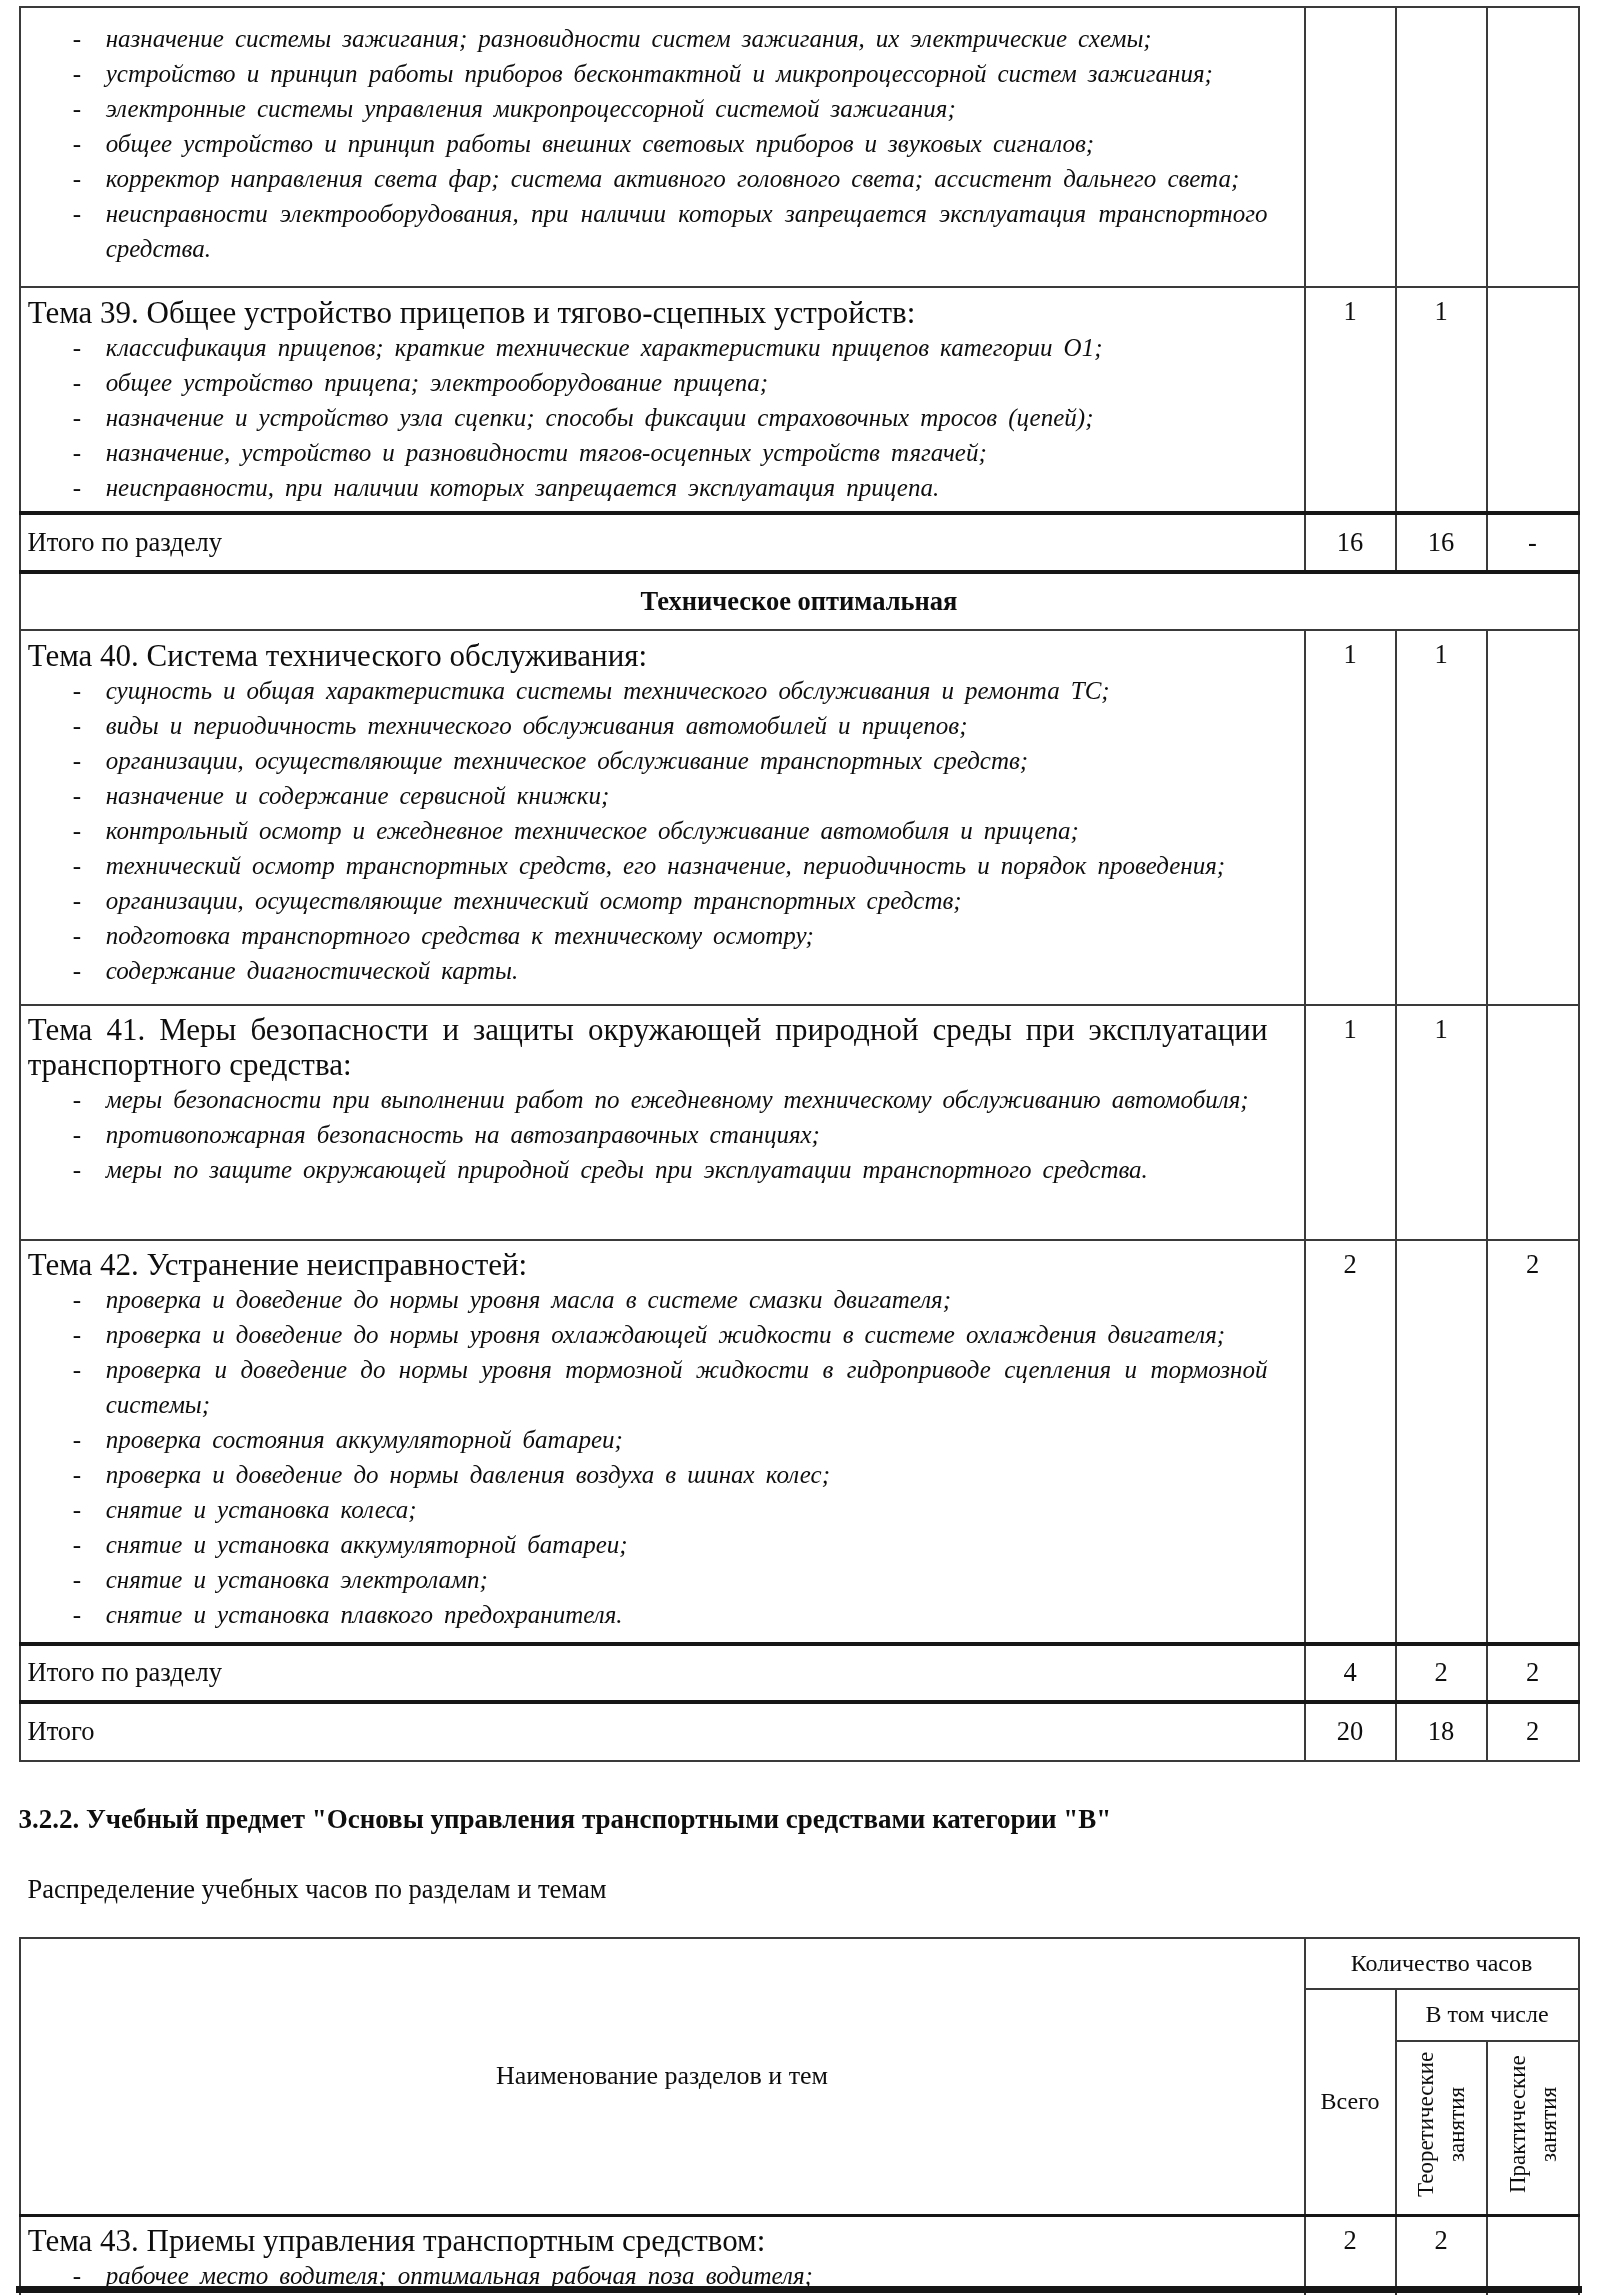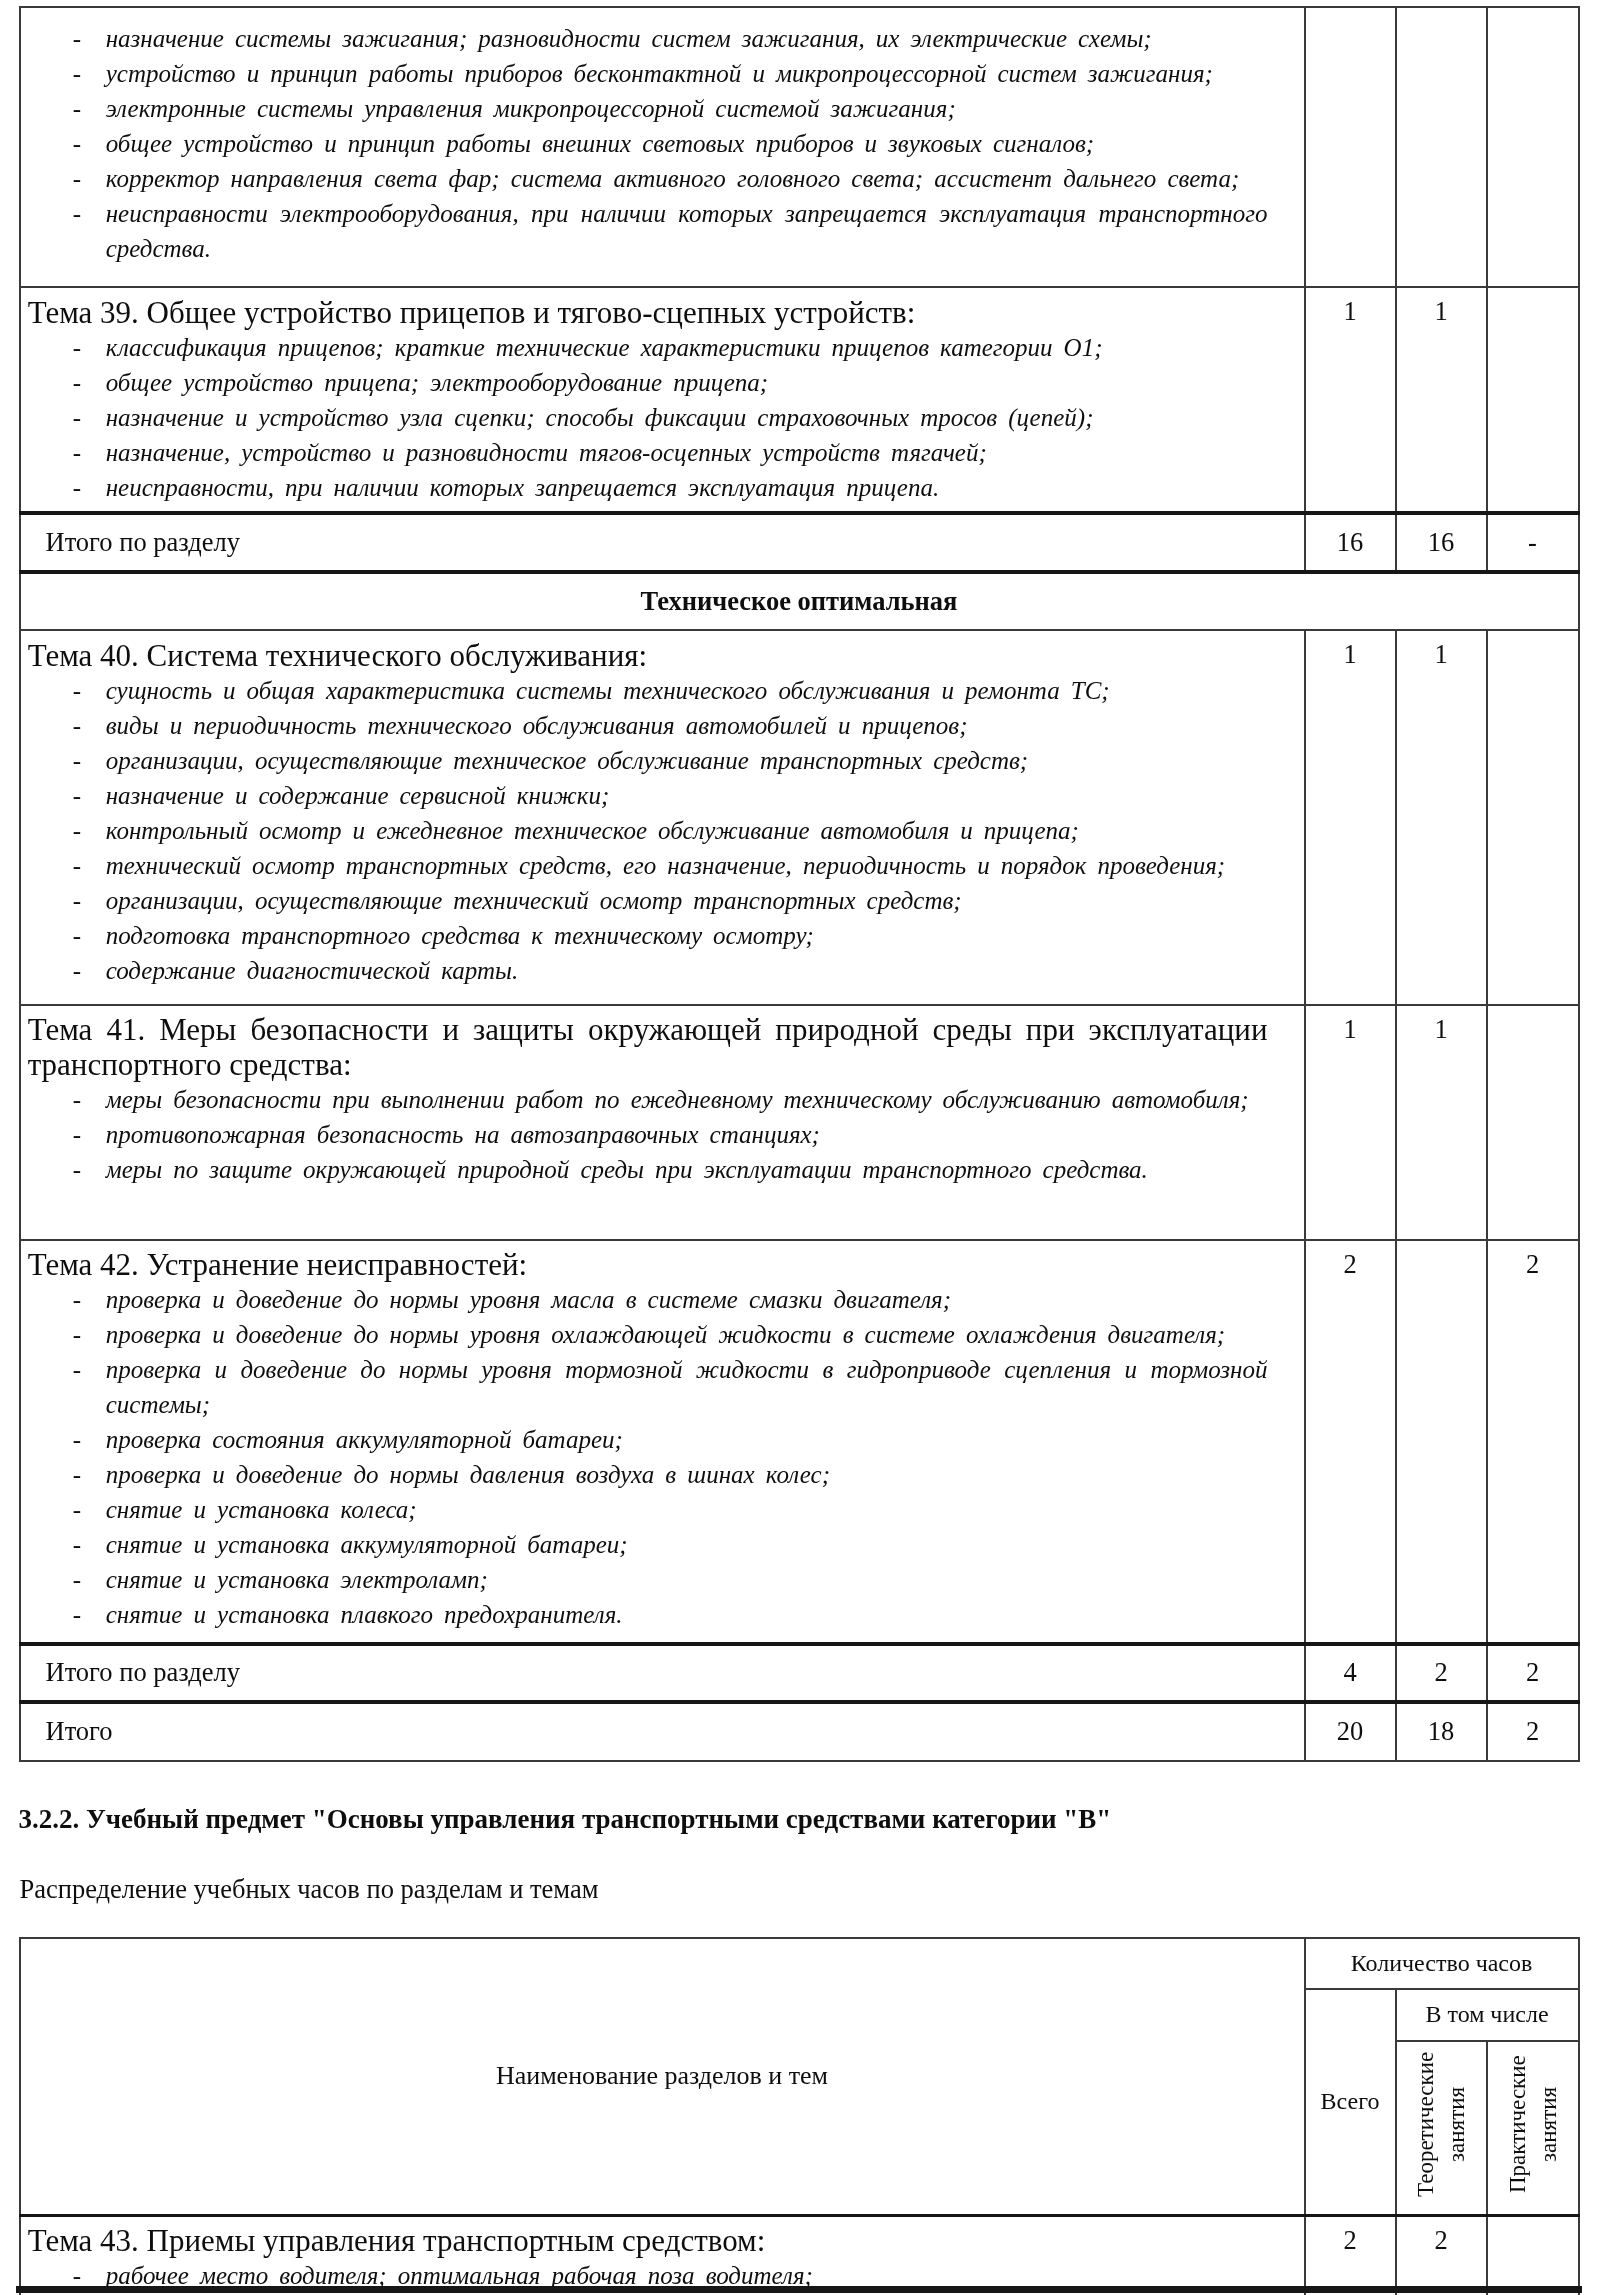--- a/index.html
+++ b/index.html
@@ -17,29 +17,29 @@
   .r-section td{height:53px;border-top-width:4px;border-top-color:#161616;}
   .r-t40 td{height:361px;}
   .r-t41 td{height:222px;border-radius:27px;}
   .r-t42 td{height:390px;}
   .r-total2 td{height:52px;border-top-width:4px;border-top-color:#161616;}
   .r-grand td{height:54px;border-top-width:4.8px;border-top-color:#161616;}
   .name-cell{padding:6.4px 36px 4.8px 7.2px;margin-left:8px;}
   .cont-cell{padding-top:13px;}
   .num-cell{text-align:center;font-size:26.5px;padding-top:8px;}
   .mid{vertical-align:middle;padding-top:0;}
-  .label-cell{vertical-align:middle;font-size:26.5px;padding-left:25px;}
+  .label-cell{vertical-align:middle;font-size:26.5px;padding-left:7px;}
   .section-cell{vertical-align:middle;text-align:center;font-weight:bold;font-size:26.5px;}
   .topic-title{font-size:31px;line-height:35px;text-align:justify;padding-left:0;}
   .li{font-style:italic;font-size:25px;line-height:35px;margin-left:78px;text-indent:-33px;
       text-align:justify;word-spacing:4.8px;}
   .li::before{content:"-";display:inline-block;width:33px;text-indent:0;}
   
   .h322{margin:40px 0 0 0;font-weight:bold;font-size:27px;line-height:34px;}
-  .subtitle{margin:37px 0 0 1px;font-size:26.5px;line-height:32px;}
+  .subtitle{margin:37px 0 0 9px;font-size:26.5px;line-height:32px;}
   
   .t2{margin-top:32px;}
   .t2-r1 td{height:47px;}
   .t2-r2 td{height:48px;}
   .t2-r3 td{height:170px;}
   .t2-data td{height:193px;border-top-width:3.2px;border-top-color:#161616;}
   .th{vertical-align:middle;text-align:center;font-size:24px;}
   .th-name{font-size:26px;}
   .vert{writing-mode:vertical-rl;transform:rotate(180deg);display:inline-block;
         font-size:23px;line-height:31px;text-align:center;height:161px;}

